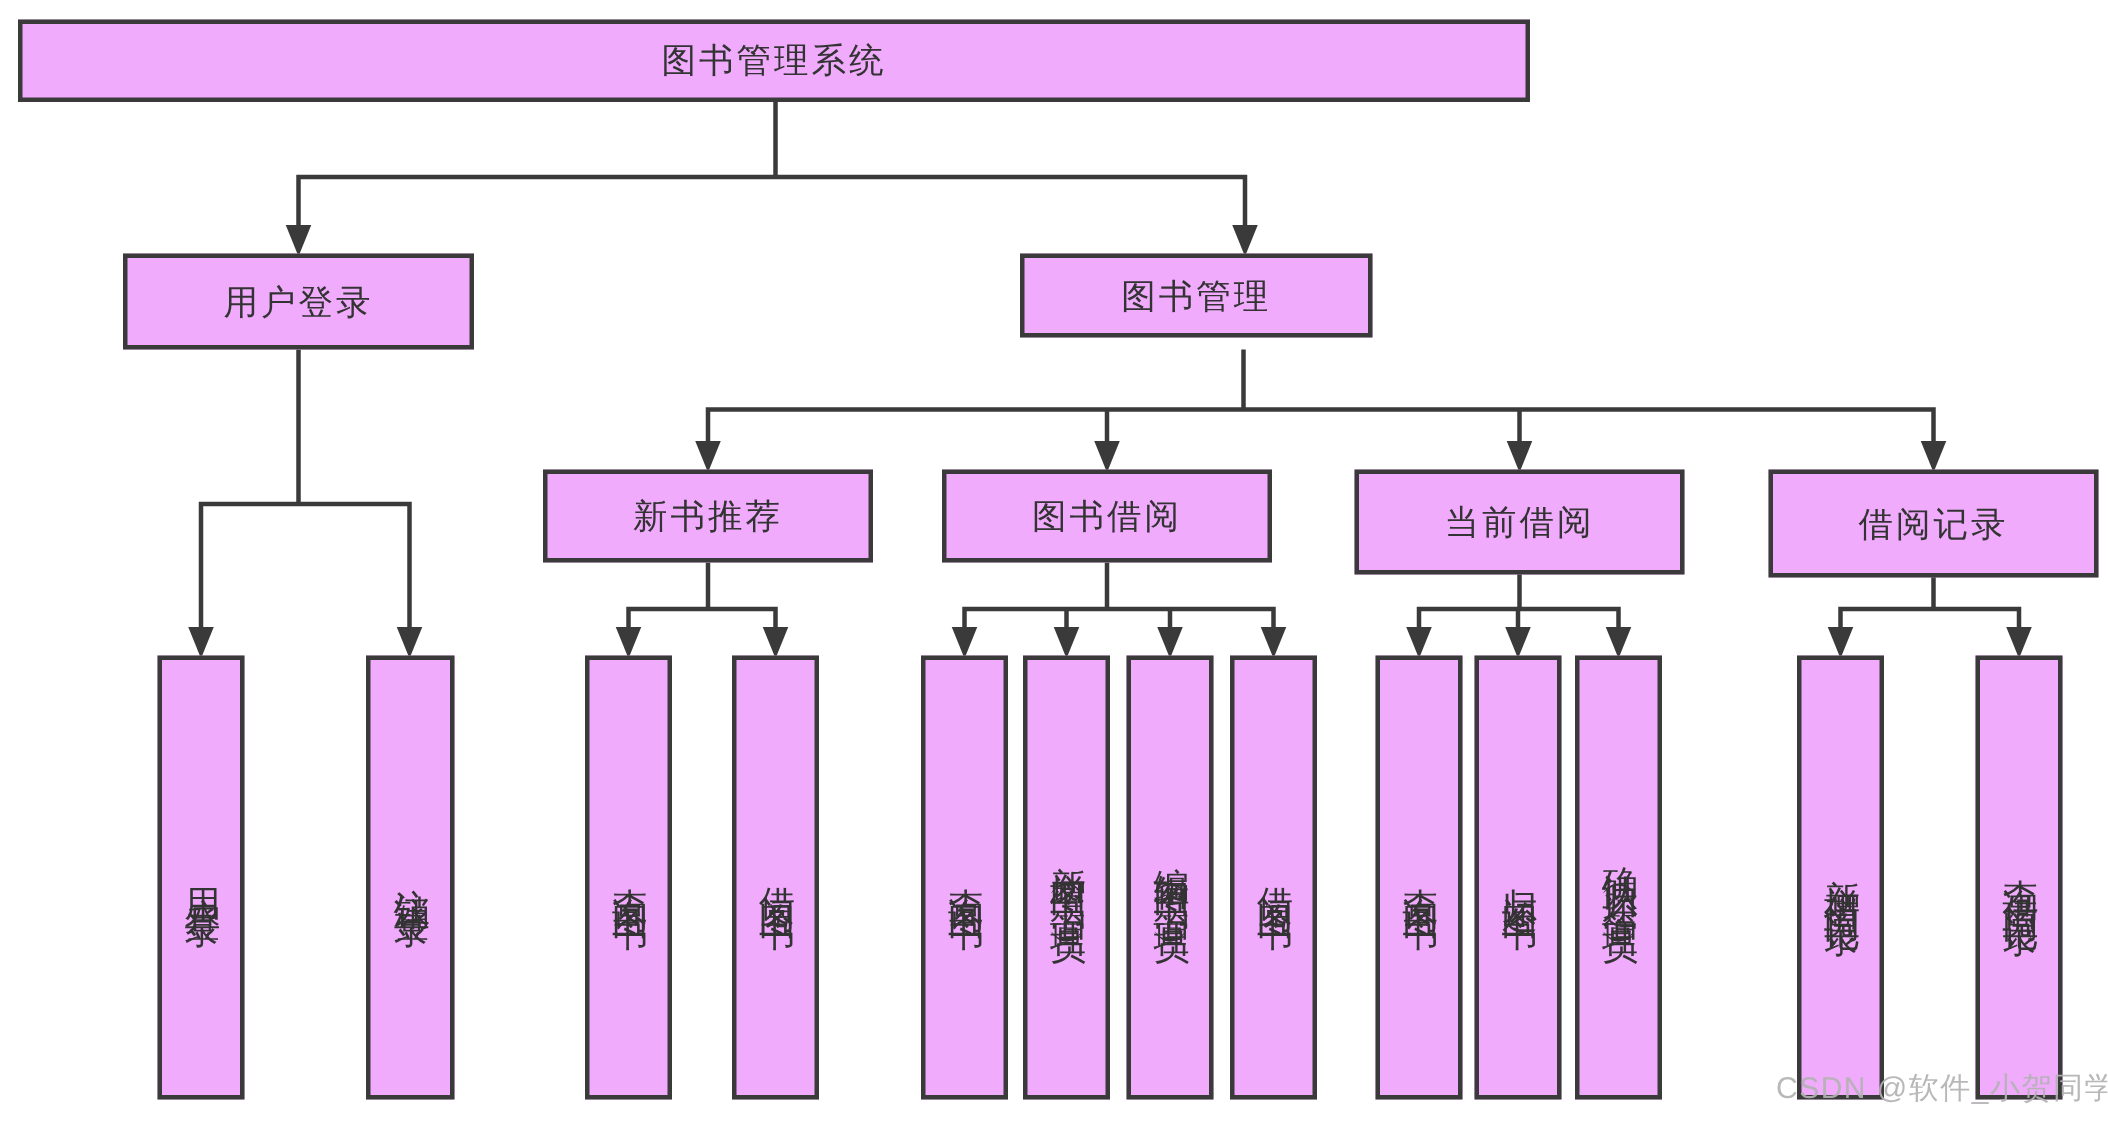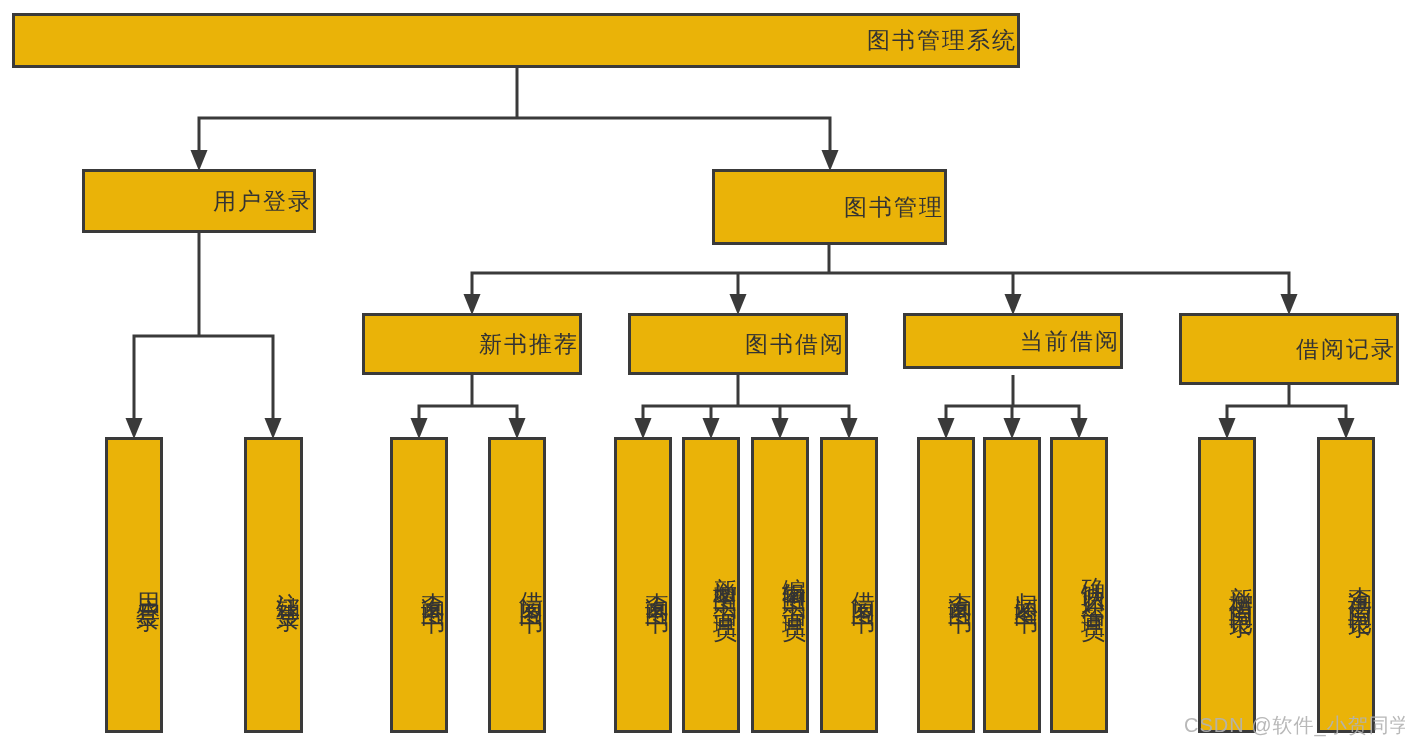--- a/index.html
+++ b/index.html
@@ -9,24 +9,24 @@
     height: 747px;
     background: #ffffff;
     font-family: "Liberation Sans", "DejaVu Sans", sans-serif;
     overflow: hidden;
   }
   #wires { position: absolute; left: 0; top: 0; }
   .box {
     position: absolute;
     box-sizing: border-box;
     border: 3px solid #3a3a3a;
-    background: #eab308;
+    background: #f0abfc;
     display: flex;
     align-items: center;
-    justify-content: flex-end;
+    justify-content: center;
     color: #333333;
   }
   .box.h span {
     font-size: 23px;
     letter-spacing: 2px;
     white-space: nowrap;
   }
   .box.v span {
     writing-mode: vertical-rl;
     text-orientation: mixed;
@@ -109,31 +109,31 @@
     </g>
   </svg>
 
   <div class="box h" style="left:12px; top:13px; width:1008px; height:55px">
     <span>图书管理系统</span>
   </div>
 
   <div class="box h" style="left:82px; top:169px; width:234px; height:64px">
     <span>用户登录</span>
   </div>
-  <div class="box h" style="left:712px; top:169px; width:235px; height:76px">
+  <div class="box h" style="left:680px; top:169px; width:235px; height:56px">
     <span>图书管理</span>
   </div>
 
   <div class="box h" style="left:628px; top:313px; width:220px; height:62px">
     <span>图书借阅</span>
   </div>
   <div class="box h" style="left:362px; top:313px; width:220px; height:62px">
     <span>新书推荐</span>
   </div>
-  <div class="box h" style="left:903px; top:313px; width:220px; height:56px">
+  <div class="box h" style="left:903px; top:313px; width:220px; height:70px">
     <span>当前借阅</span>
   </div>
   <div class="box h" style="left:1179px; top:313px; width:220px; height:72px">
     <span>借阅记录</span>
   </div>
 
   <div class="box v" style="left:105px; top:437px; width:58px; height:296px">
     <span>用户登录</span>
   </div>
   <div class="box v" style="left:244px; top:437px; width:59px; height:296px">

